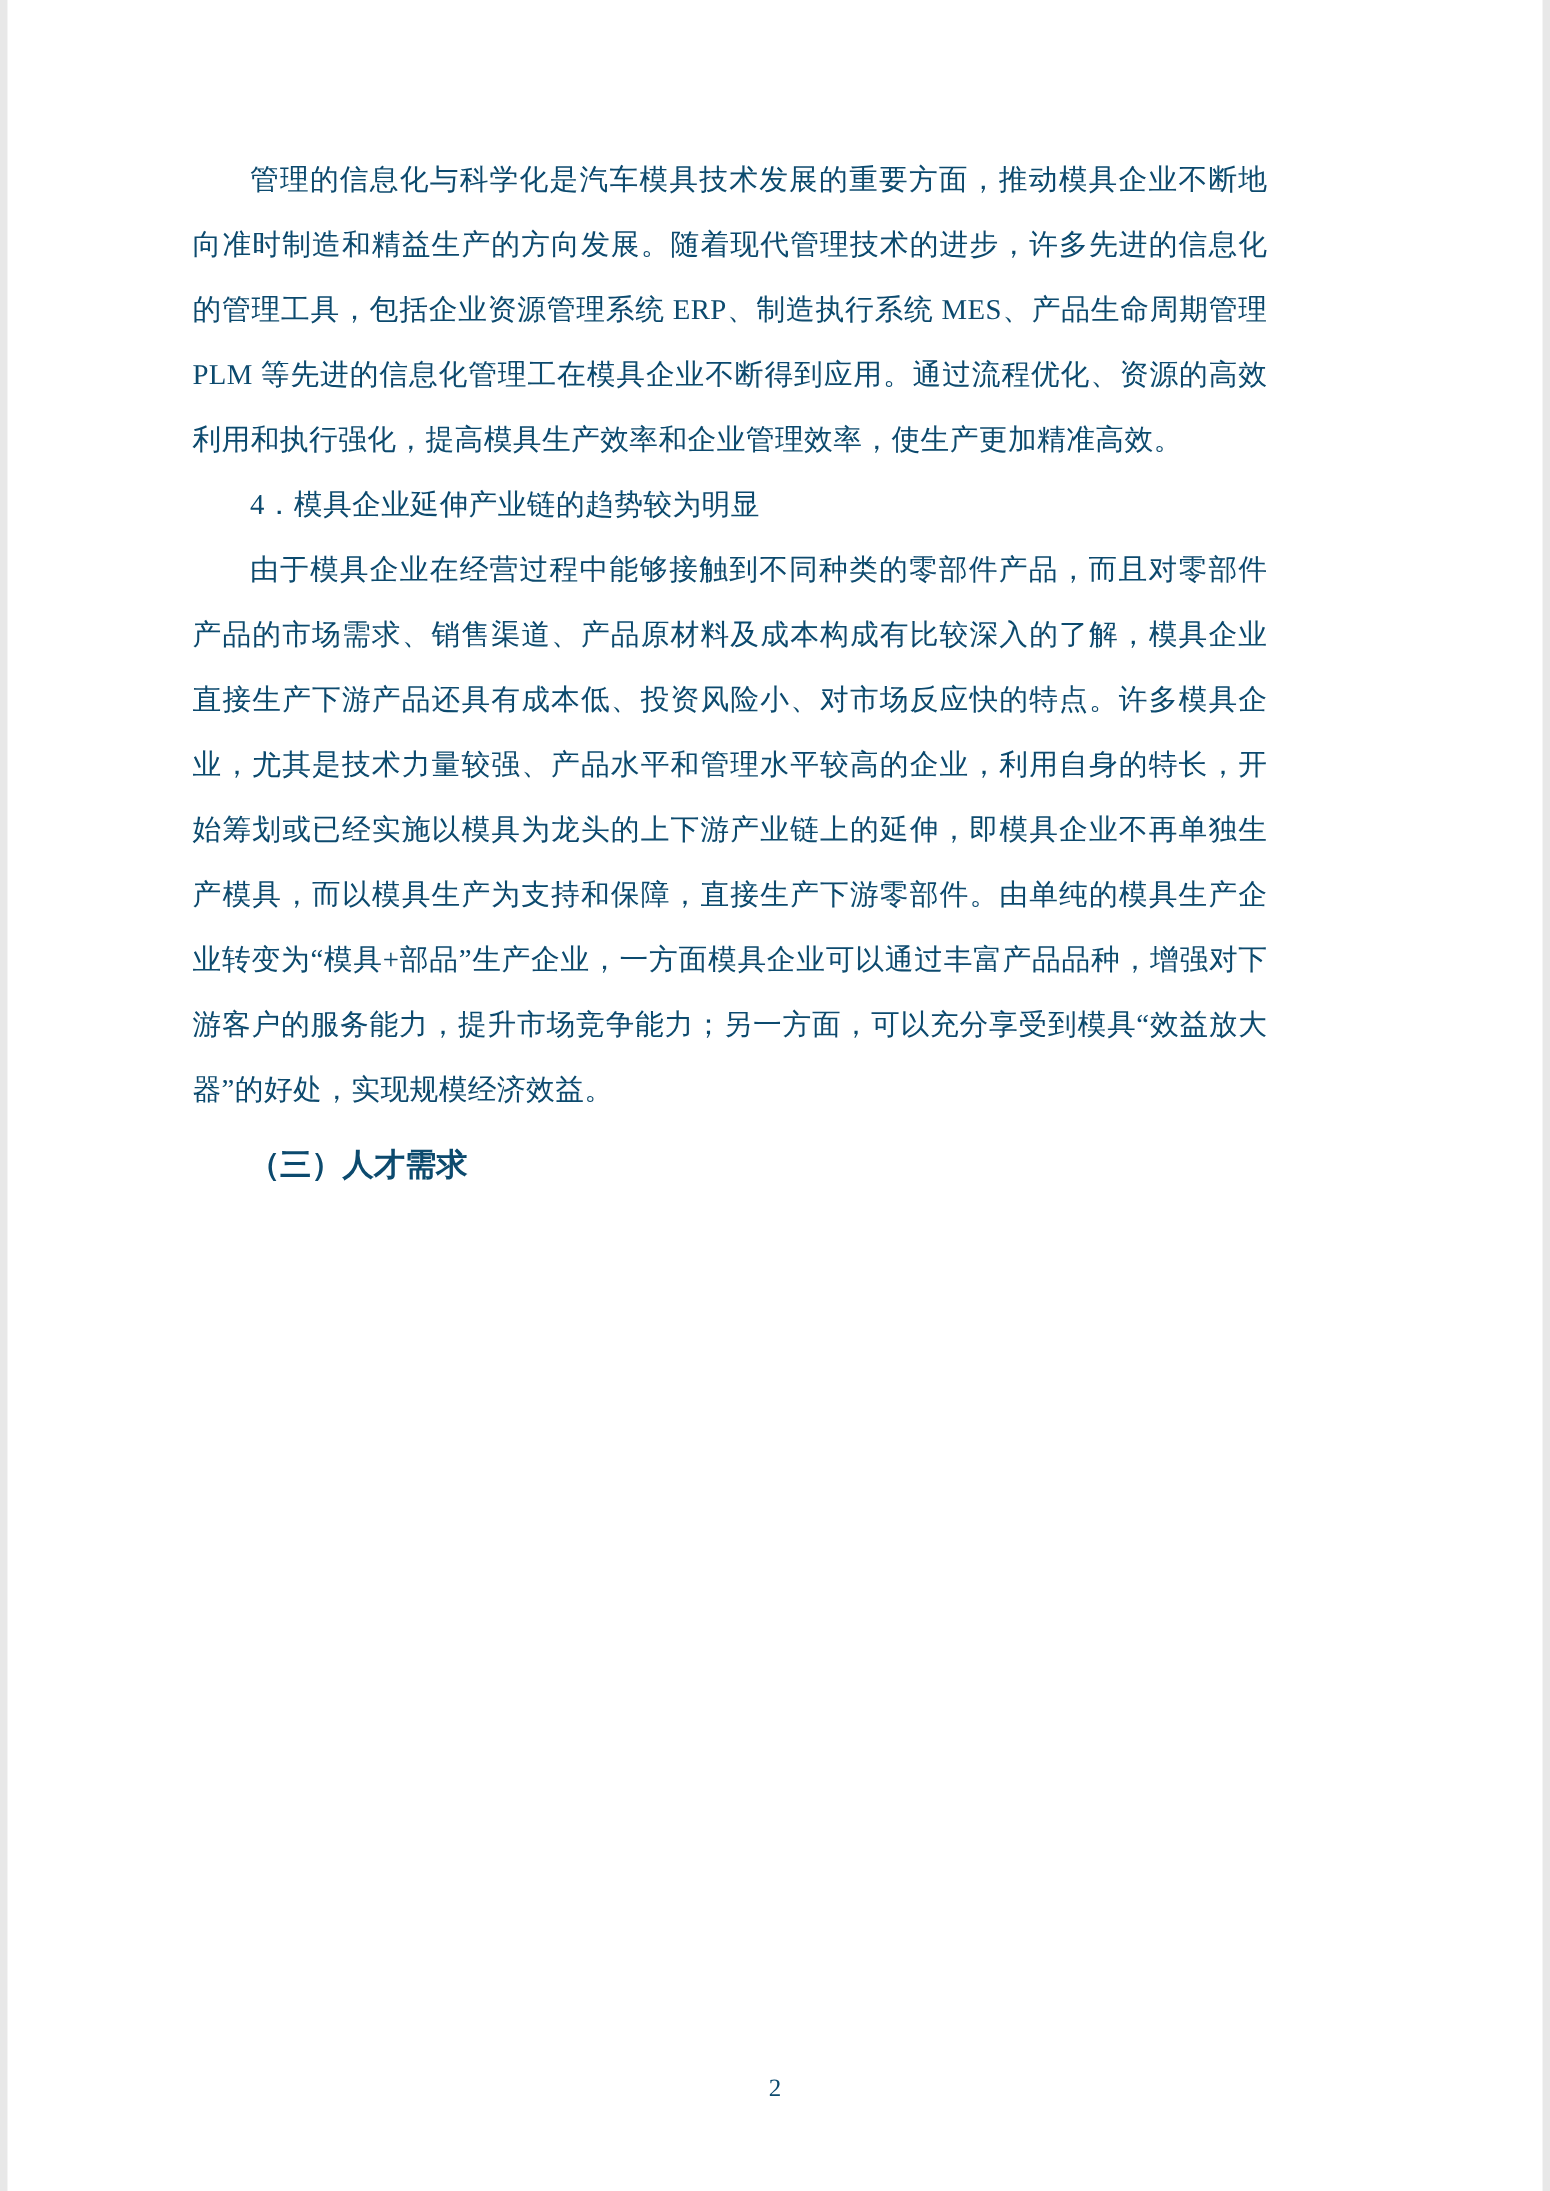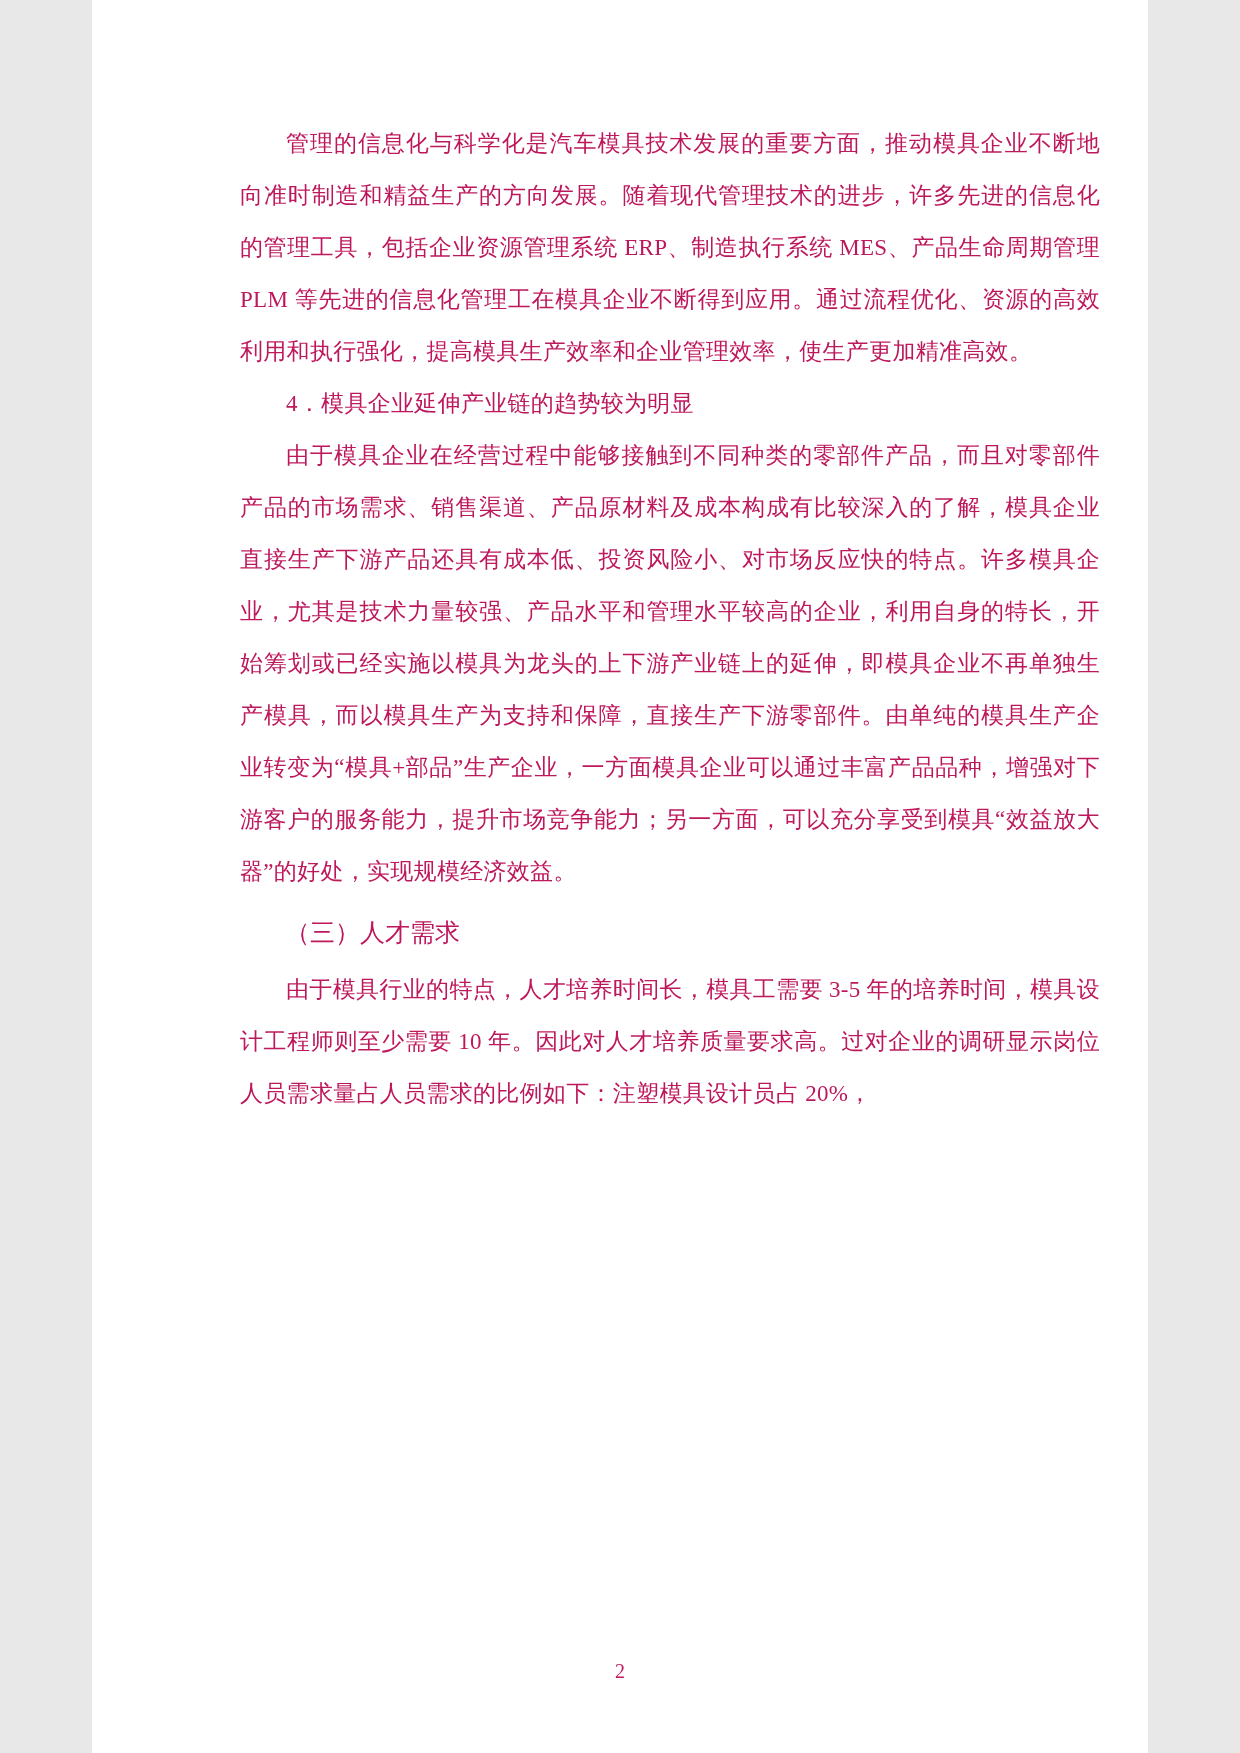--- a/index.html
+++ b/index.html
@@ -1,24 +1,24 @@
 <!DOCTYPE html>
 <html><head>
 <meta charset="utf-8">
 <style>
   * { margin: 0; padding: 0; box-sizing: border-box; }
   html, body { background: #e8e8e8; }
   .page {
     position: relative;
-    width: 1056px;
+    width: 1228px;
     height: 1753px;
     margin: 0 auto;
     background: #ffffff;
     font-family: "Liberation Serif", "DejaVu Serif", serif;
-    color: #be185d;
+    color: #0c4a6e;
     overflow: hidden;
   }
   .content {
     position: absolute;
     top: 118px;
     left: 148px;
     width: 860px;
   }
   .para {
     font-size: 23px;
@@ -28,21 +28,21 @@
     text-indent: 2em;
   }
   .numbered-item {
     font-size: 23px;
     line-height: 52px;
     letter-spacing: 0.3px;
     text-indent: 2em;
   }
   .section-heading {
     font-family: "Liberation Sans", "DejaVu Sans", sans-serif;
-    font-weight: normal;
+    font-weight: bold;
     font-size: 25px;
     line-height: 52px;
     text-indent: 1.8em;
     margin-top: 8px;
     margin-bottom: 6px;
   }
   .page-footer {
     position: absolute;
     bottom: 70px;
     left: 0;
@@ -62,20 +62,19 @@
 
     <p class="para">管理的信息化与科学化是汽车模具技术发展的重要方面，推动模具企业不断地向准时制造和精益生产的方向发展。随着现代管理技术的进步，许多先进的信息化的管理工具，包括企业资源管理系统 ERP、制造执行系统 MES、产品生命周期管理 PLM 等先进的信息化管理工在模具企业不断得到应用。通过流程优化、资源的高效利用和执行强化，提高模具生产效率和企业管理效率，使生产更加精准高效。</p>
 
     <p class="numbered-item">4．模具企业延伸产业链的趋势较为明显</p>
 
     <p class="para">由于模具企业在经营过程中能够接触到不同种类的零部件产品，而且对零部件产品的市场需求、销售渠道、产品原材料及成本构成有比较深入的了解，模具企业直接生产下游产品还具有成本低、投资风险小、对市场反应快的特点。许多模具企业，尤其是技术力量较强、产品水平和管理水平较高的企业，利用自身的特长，开始筹划或已经实施以模具为龙头的上下游产业链上的延伸，即模具企业不再单独生产模具，而以模具生产为支持和保障，直接生产下游零部件。由单纯的模具生产企业转变为“模具+部品”生产企业，一方面模具企业可以通过丰富产品品种，增强对下游客户的服务能力，提升市场竞争能力；另一方面，可以充分享受到模具“效益放大器”的好处，实现规模经济效益。</p>
 
     <h3 class="section-heading">（三）人才需求</h3>
 
 
-    <p class="para">由于模具行业的特点，人才培养时间长，模具工需要 3-5 年的培养时间，模具设计工程师则至少需要 10 年。因此对人才培养质量要求高。过对企业的调研显示岗位人员需求量占人员需求的比例如下：注塑模具设计员占 20%，</p>
 
   </div>
 
   <div class="page-footer">
     <span class="page-number">2</span>
   </div>
 </div>
 
 </body></html>

